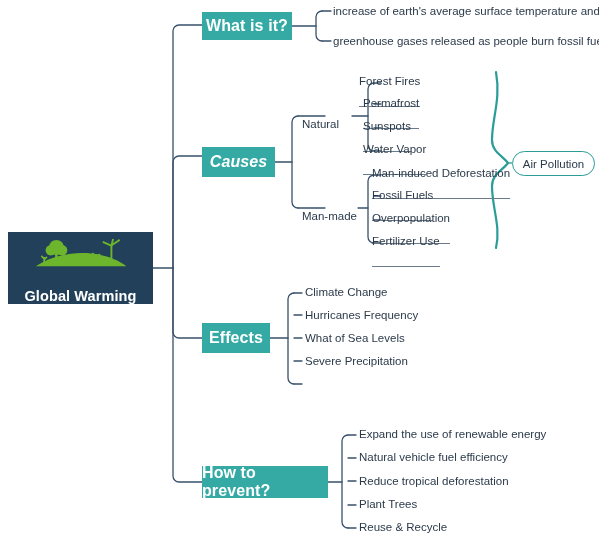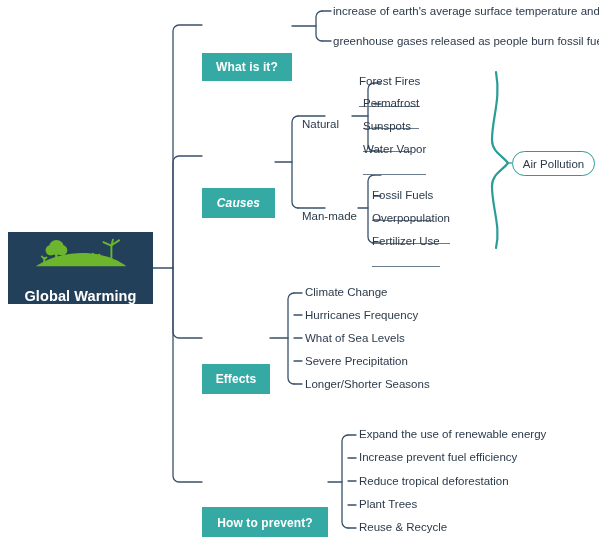--- a/index.html
+++ b/index.html
@@ -43,27 +43,26 @@
     font-weight: bold;
     letter-spacing: .1px;
     margin-top: 16px;
   }
 
   
   .branch-box {
     position: absolute;
     background: #35aaa4;
     color: #ffffff;
-    font-size: 12px;
+    font-size: 16px;
     font-weight: bold;
     display: flex;
     align-items: center;
     justify-content: center;
     letter-spacing: .1px;
-    margin-top: 41px;
   }
   #box-what   { left: 202px; top: 12px;  width: 90px;  height: 28px; }
   #box-causes { left: 202px; top: 147px; width: 73px;  height: 30px; font-style: italic; }
   #box-effects{ left: 202px; top: 323px; width: 68px;  height: 30px; }
   #box-prevent{ left: 202px; top: 466px; width: 126px; height: 32px; }
 
   
   .leaf {
     position: absolute;
     color: #2b3a4a;
@@ -192,31 +191,31 @@
   <div class="leaf" style="left:333px; top:35px;">greenhouse gases released as people burn fossil fuels</div>
 
   <div class="leaf mid" style="left:302px; top:110px;">Natural</div>
   <div class="leaf mid" style="left:302px; top:202px;">Man-made</div>
 
   <div class="leaf ul" style="left:359px; top:75px;">Forest Fires</div>
   <div class="leaf ul" style="left:363px; top:97px;">Permafrost</div>
   <div class="leaf ul" style="left:363px; top:120px;">Sunspots</div>
   <div class="leaf ul" style="left:363px; top:143px;">Water Vapor</div>
 
+  <div class="leaf ul" style="left:372px; top:167px;">Man-induced Deforestation</div>
   <div class="leaf ul" style="left:372px; top:189px;">Fossil Fuels</div>
   <div class="leaf ul" style="left:372px; top:212px;">Overpopulation</div>
   <div class="leaf ul" style="left:372px; top:235px;">Fertilizer Use</div>
 
   <div class="pill">Air Pollution</div>
 
   <div class="leaf" style="left:305px; top:286px;">Climate Change</div>
   <div class="leaf" style="left:305px; top:309px;">Hurricanes Frequency</div>
   <div class="leaf" style="left:305px; top:332px;">What of Sea Levels</div>
   <div class="leaf" style="left:305px; top:355px;">Severe Precipitation</div>
-  <div class="leaf" style="left:305px; top:378px;">Longer/Shorter Seasons</div>
 
   <div class="leaf" style="left:359px; top:428px;">Expand the use of renewable energy</div>
-  <div class="leaf" style="left:359px; top:451px;">Increase prevent fuel efficiency</div>
+  <div class="leaf" style="left:359px; top:451px;">Natural vehicle fuel efficiency</div>
   <div class="leaf" style="left:359px; top:475px;">Reduce tropical deforestation</div>
   <div class="leaf" style="left:359px; top:498px;text-align:center;">Plant Trees</div>
   <div class="leaf" style="left:359px; top:521px;">Reuse &amp; Recycle</div>
 
 </div>
 
 </body></html>

